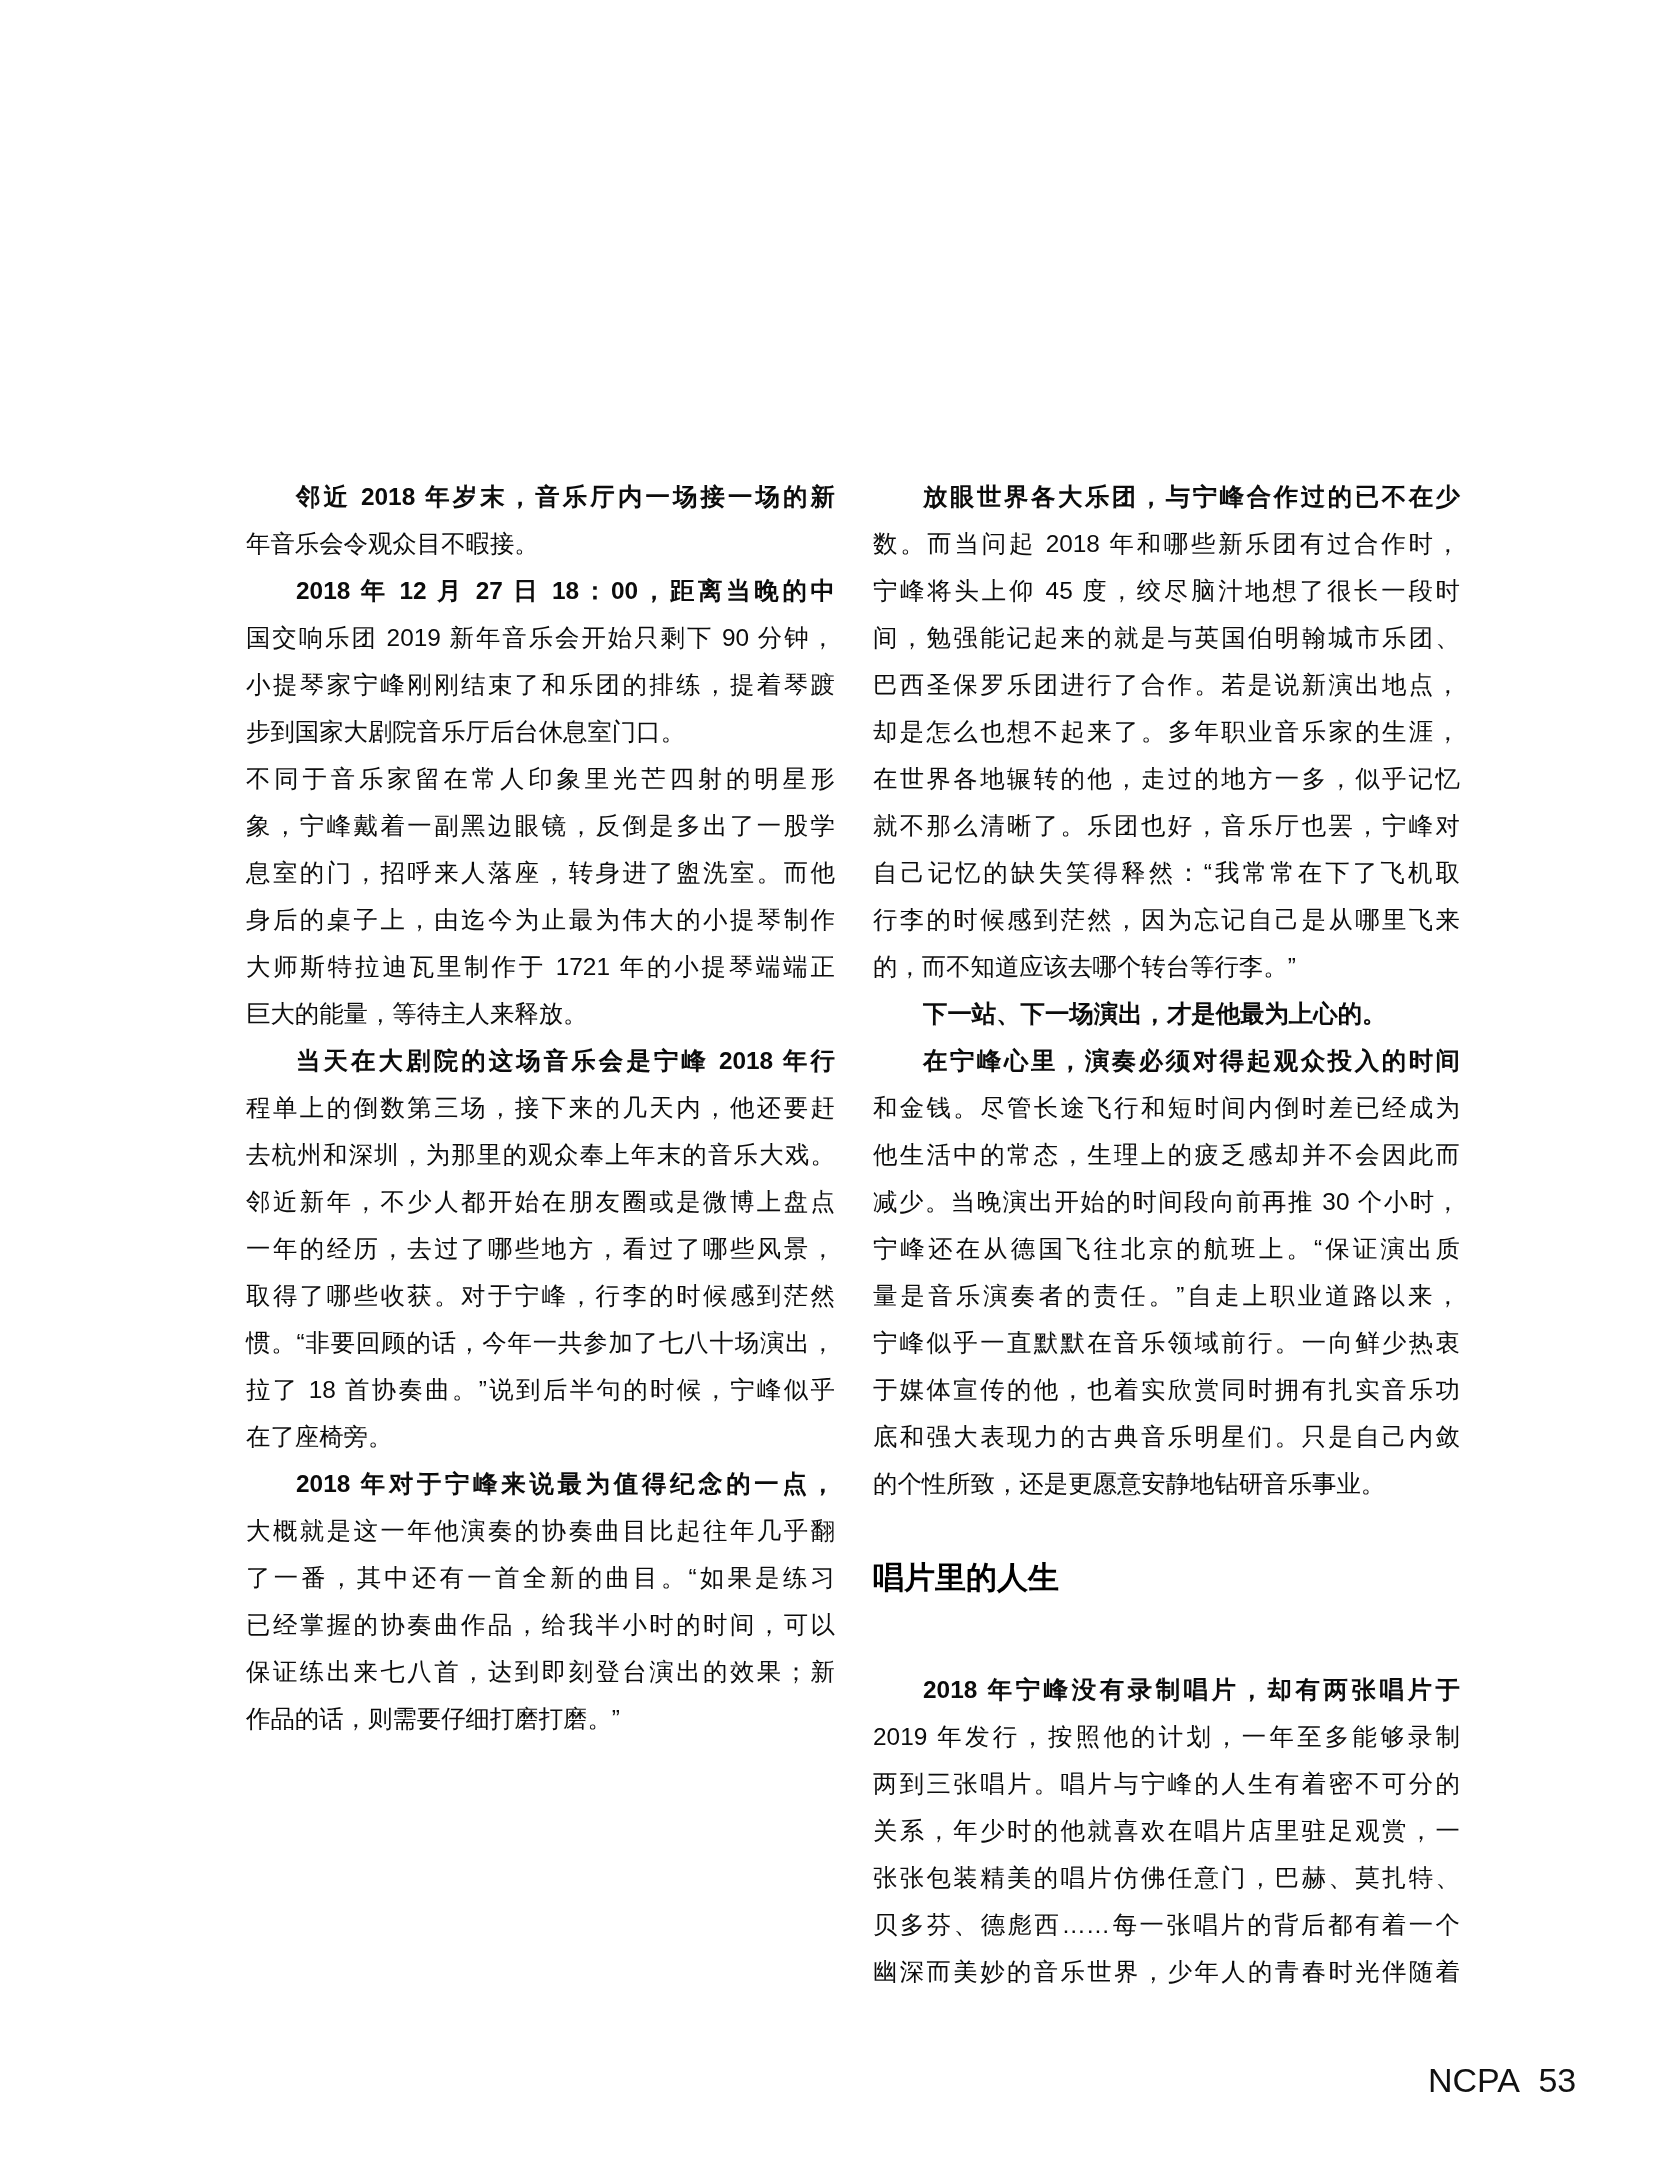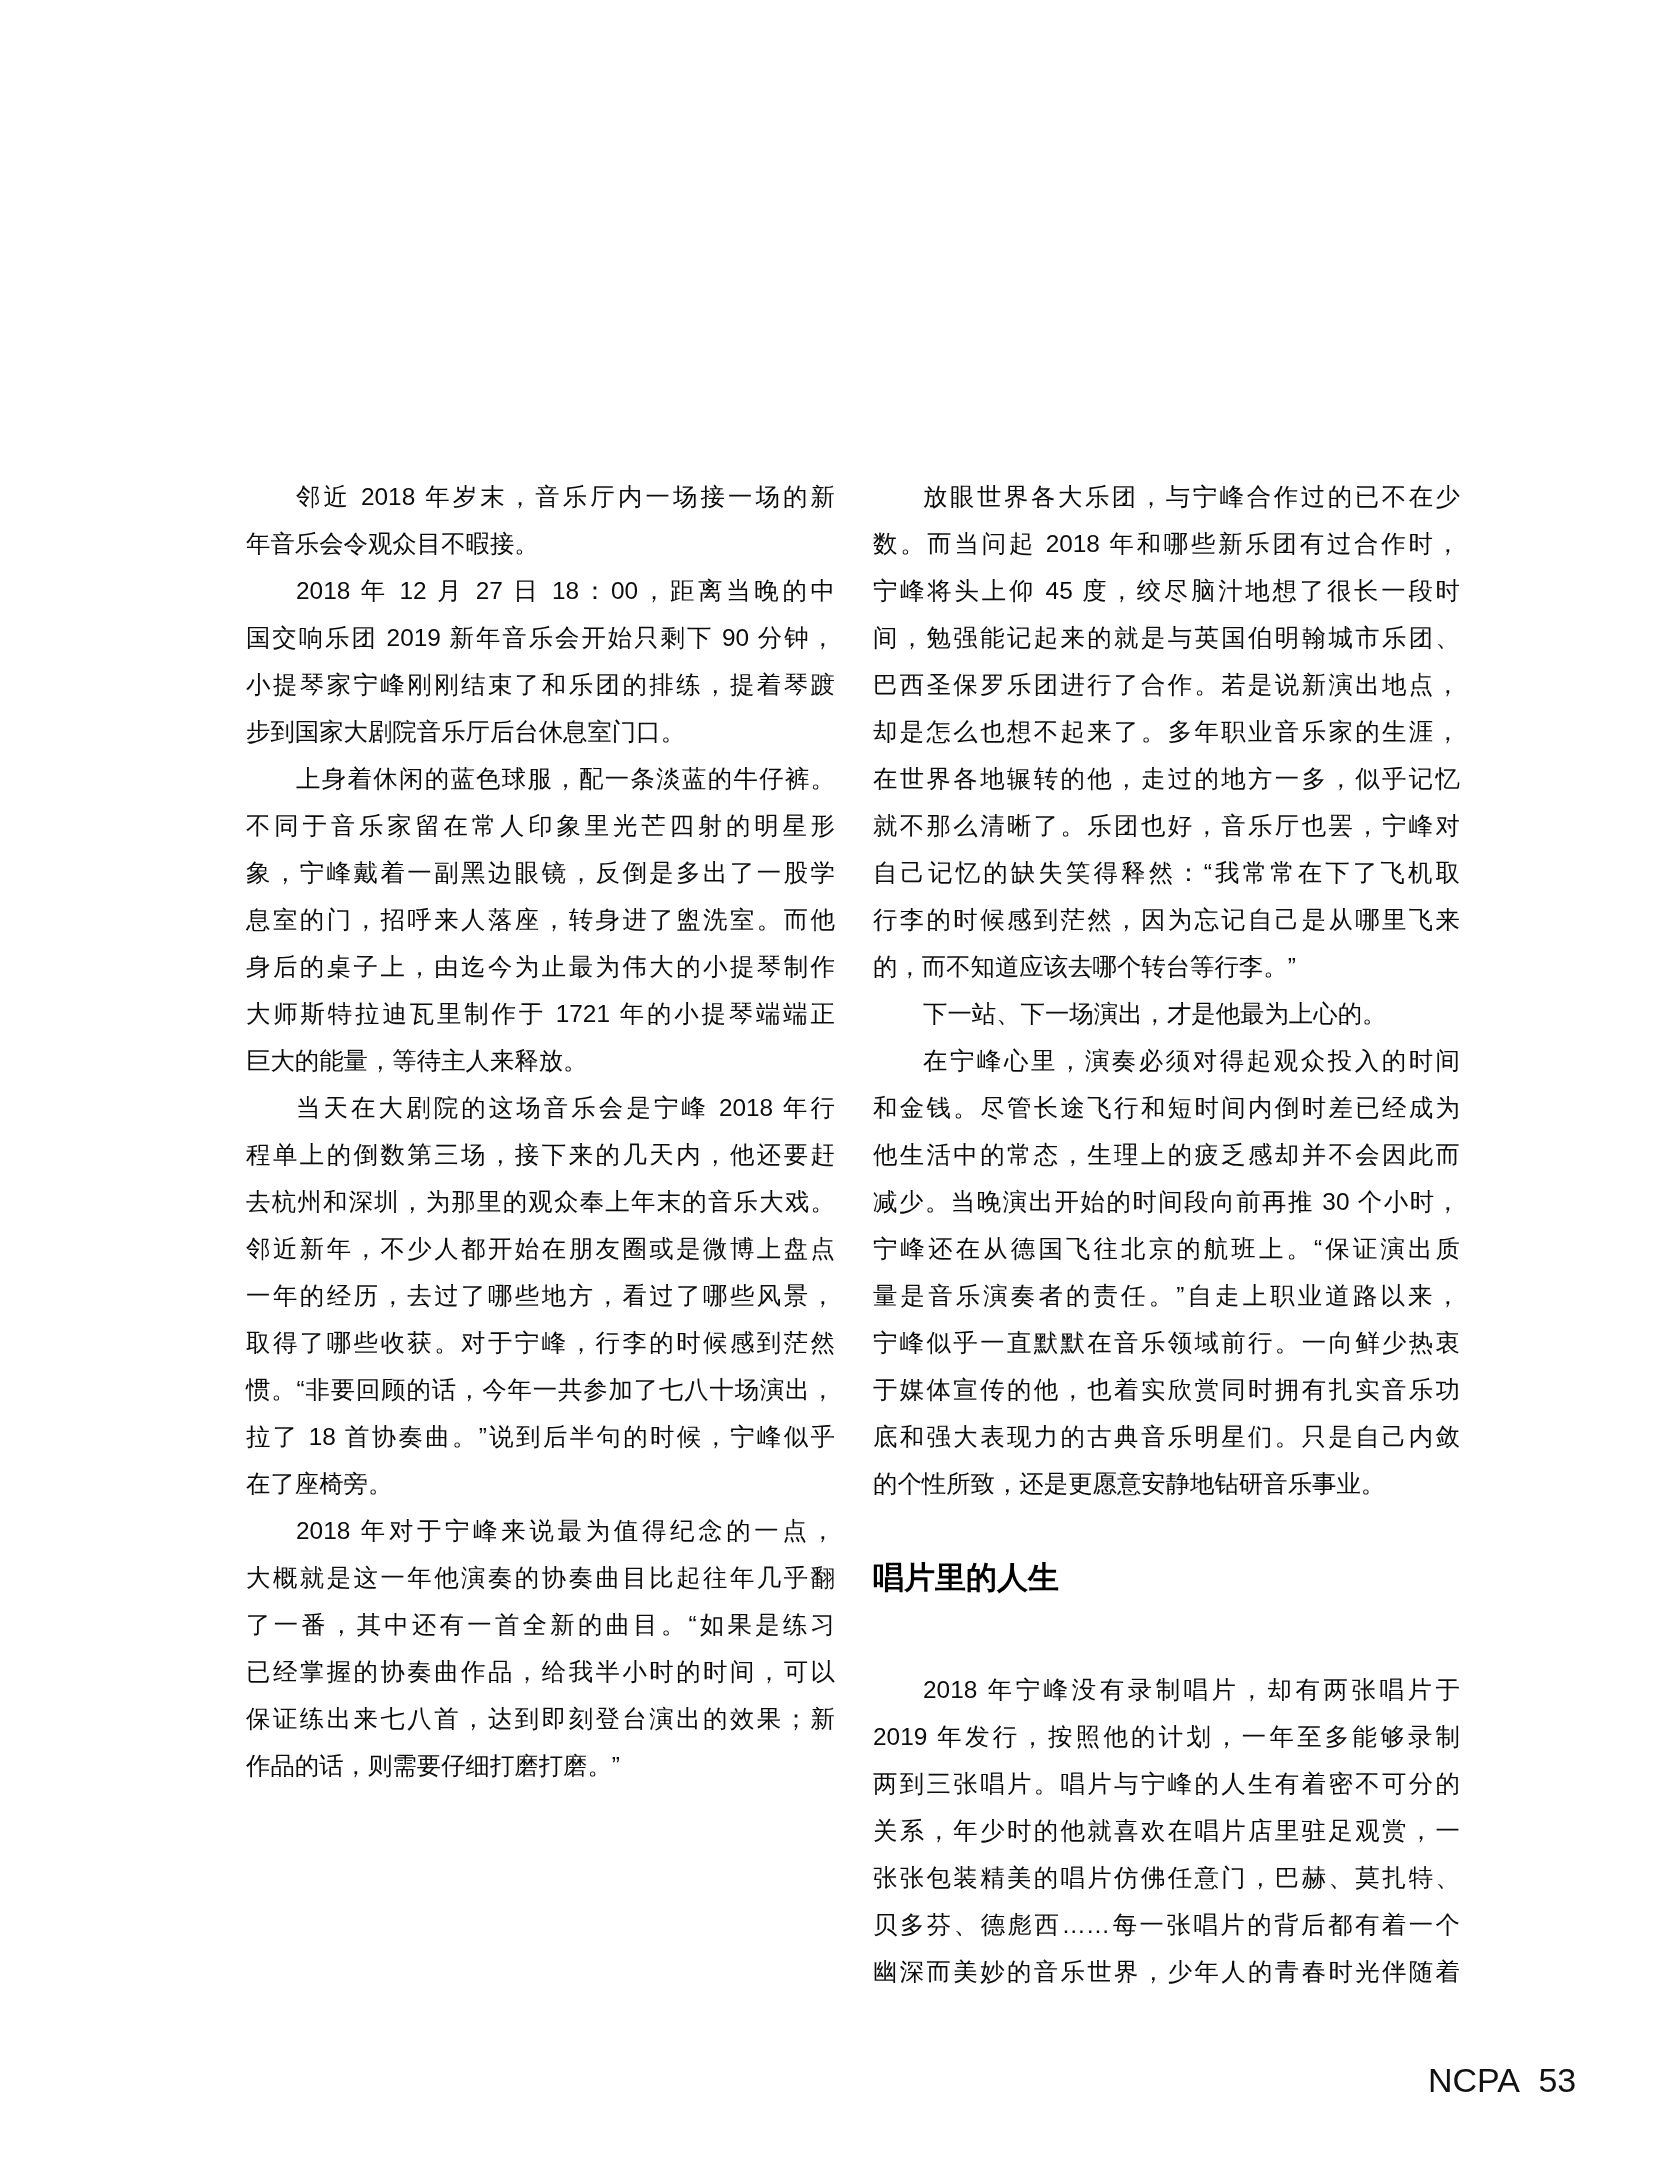--- a/index.html
+++ b/index.html
@@ -24,20 +24,21 @@
     font-weight:400;
     text-align:left;
     color:#0c0c0c;
   }
   .line.full{
     text-align:justify;
     text-align-last:justify;
   }
   .line.ind{
     text-indent:50px;
+    font-weight:bold;
   }
   .heading{
     height:47px;
     line-height:47px;
     margin-top:47px;
     margin-bottom:65px;
     font-size:31px;
     font-weight:700;
     color:#000000;
   }
@@ -58,21 +59,20 @@
 
 <div class="page">
 
   <div class="col" id="col-left">
       <div class="line full ind">邻近 2018 年岁末，音乐厅内一场接一场的新</div>
       <div class="line">年音乐会令观众目不暇接。</div>
       <div class="line full ind">2018 年 12 月 27 日 18：00，距离当晚的中</div>
       <div class="line full">国交响乐团 2019 新年音乐会开始只剩下 90 分钟，</div>
       <div class="line full">小提琴家宁峰刚刚结束了和乐团的排练，提着琴踱</div>
       <div class="line">步到国家大剧院音乐厅后台休息室门口。</div>
-      <div class="line full ind">上身着休闲的蓝色球服，配一条淡蓝的牛仔裤。</div>
       <div class="line full">不同于音乐家留在常人印象里光芒四射的明星形</div>
       <div class="line full">象，宁峰戴着一副黑边眼镜，反倒是多出了一股学</div>
       <div class="line full">息室的门，招呼来人落座，转身进了盥洗室。而他</div>
       <div class="line full">身后的桌子上，由迄今为止最为伟大的小提琴制作</div>
       <div class="line full">大师斯特拉迪瓦里制作于 1721 年的小提琴端端正</div>
       <div class="line">巨大的能量，等待主人来释放。</div>
       <div class="line full ind">当天在大剧院的这场音乐会是宁峰 2018 年行</div>
       <div class="line full">程单上的倒数第三场，接下来的几天内，他还要赶</div>
       <div class="line full">去杭州和深圳，为那里的观众奉上年末的音乐大戏。</div>
       <div class="line full">邻近新年，不少人都开始在朋友圈或是微博上盘点</div>

